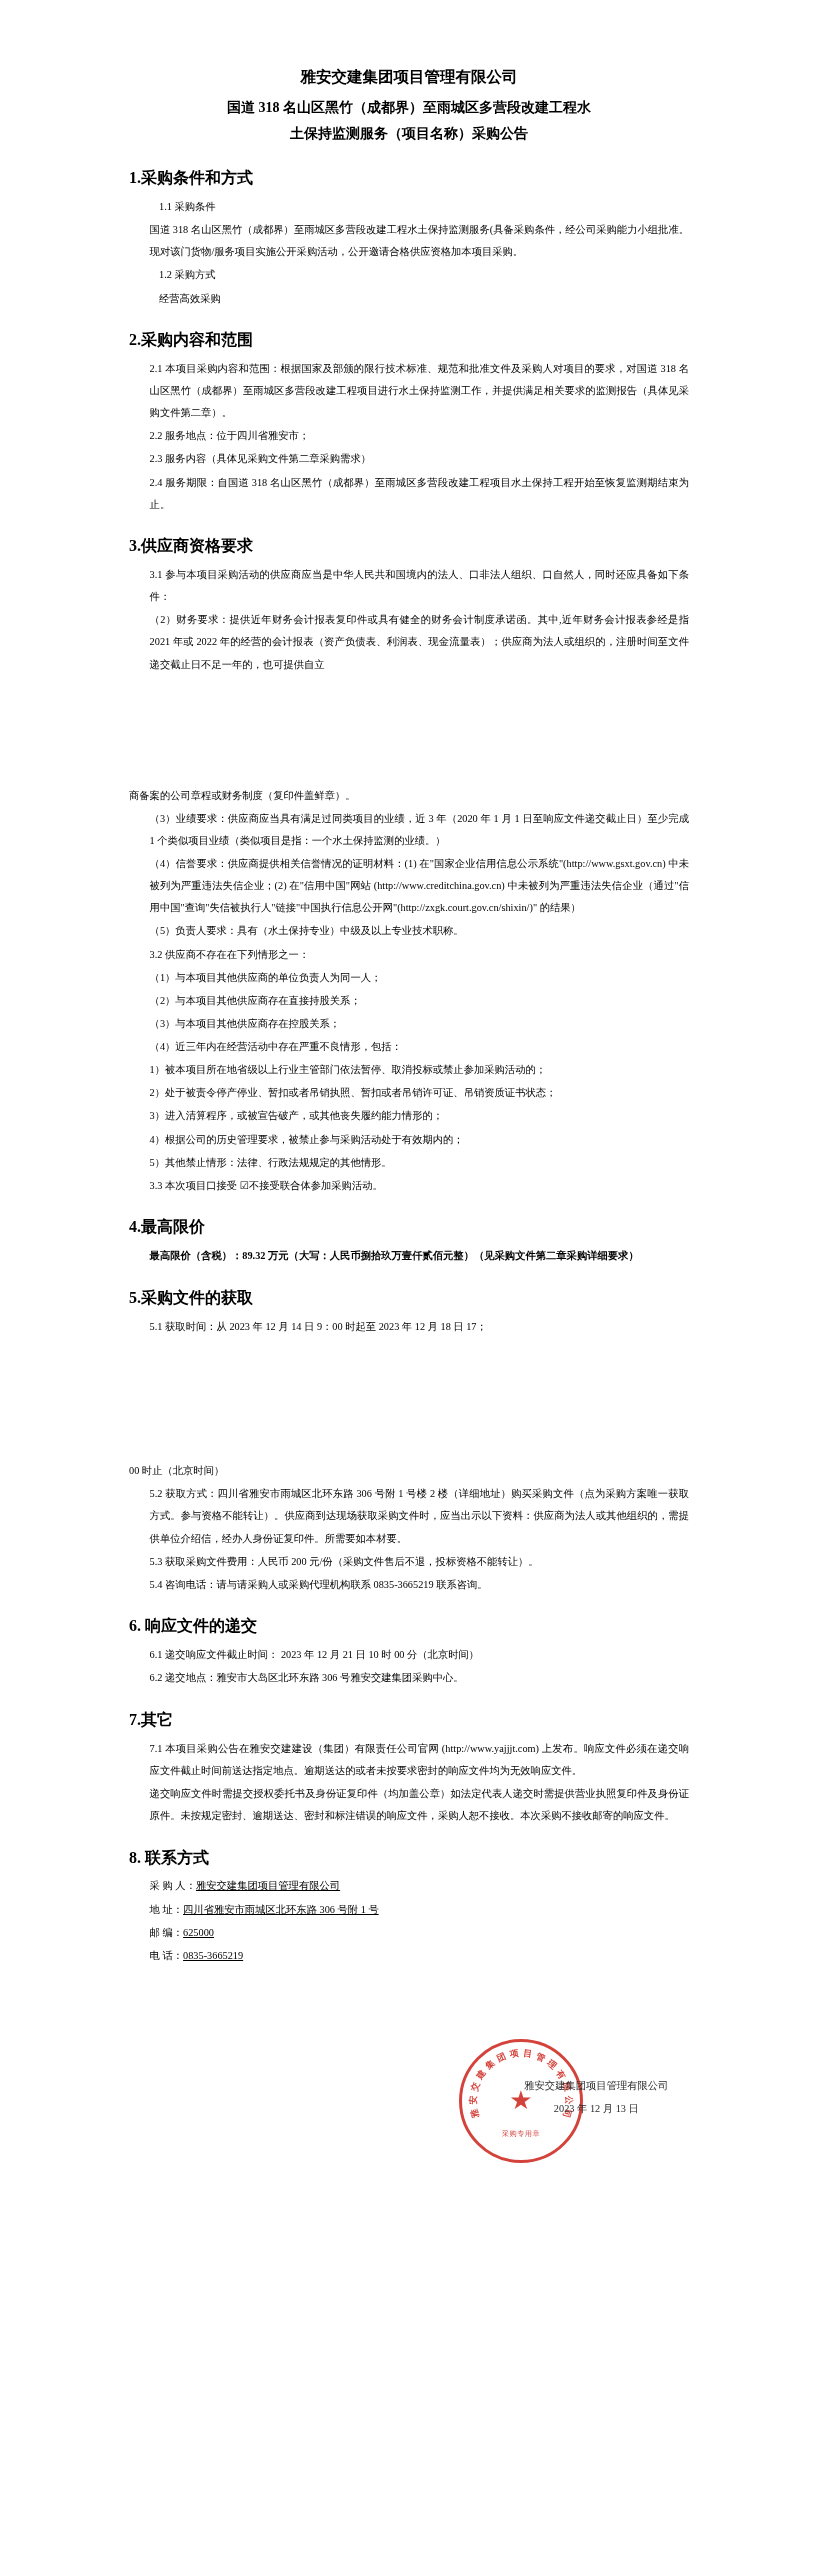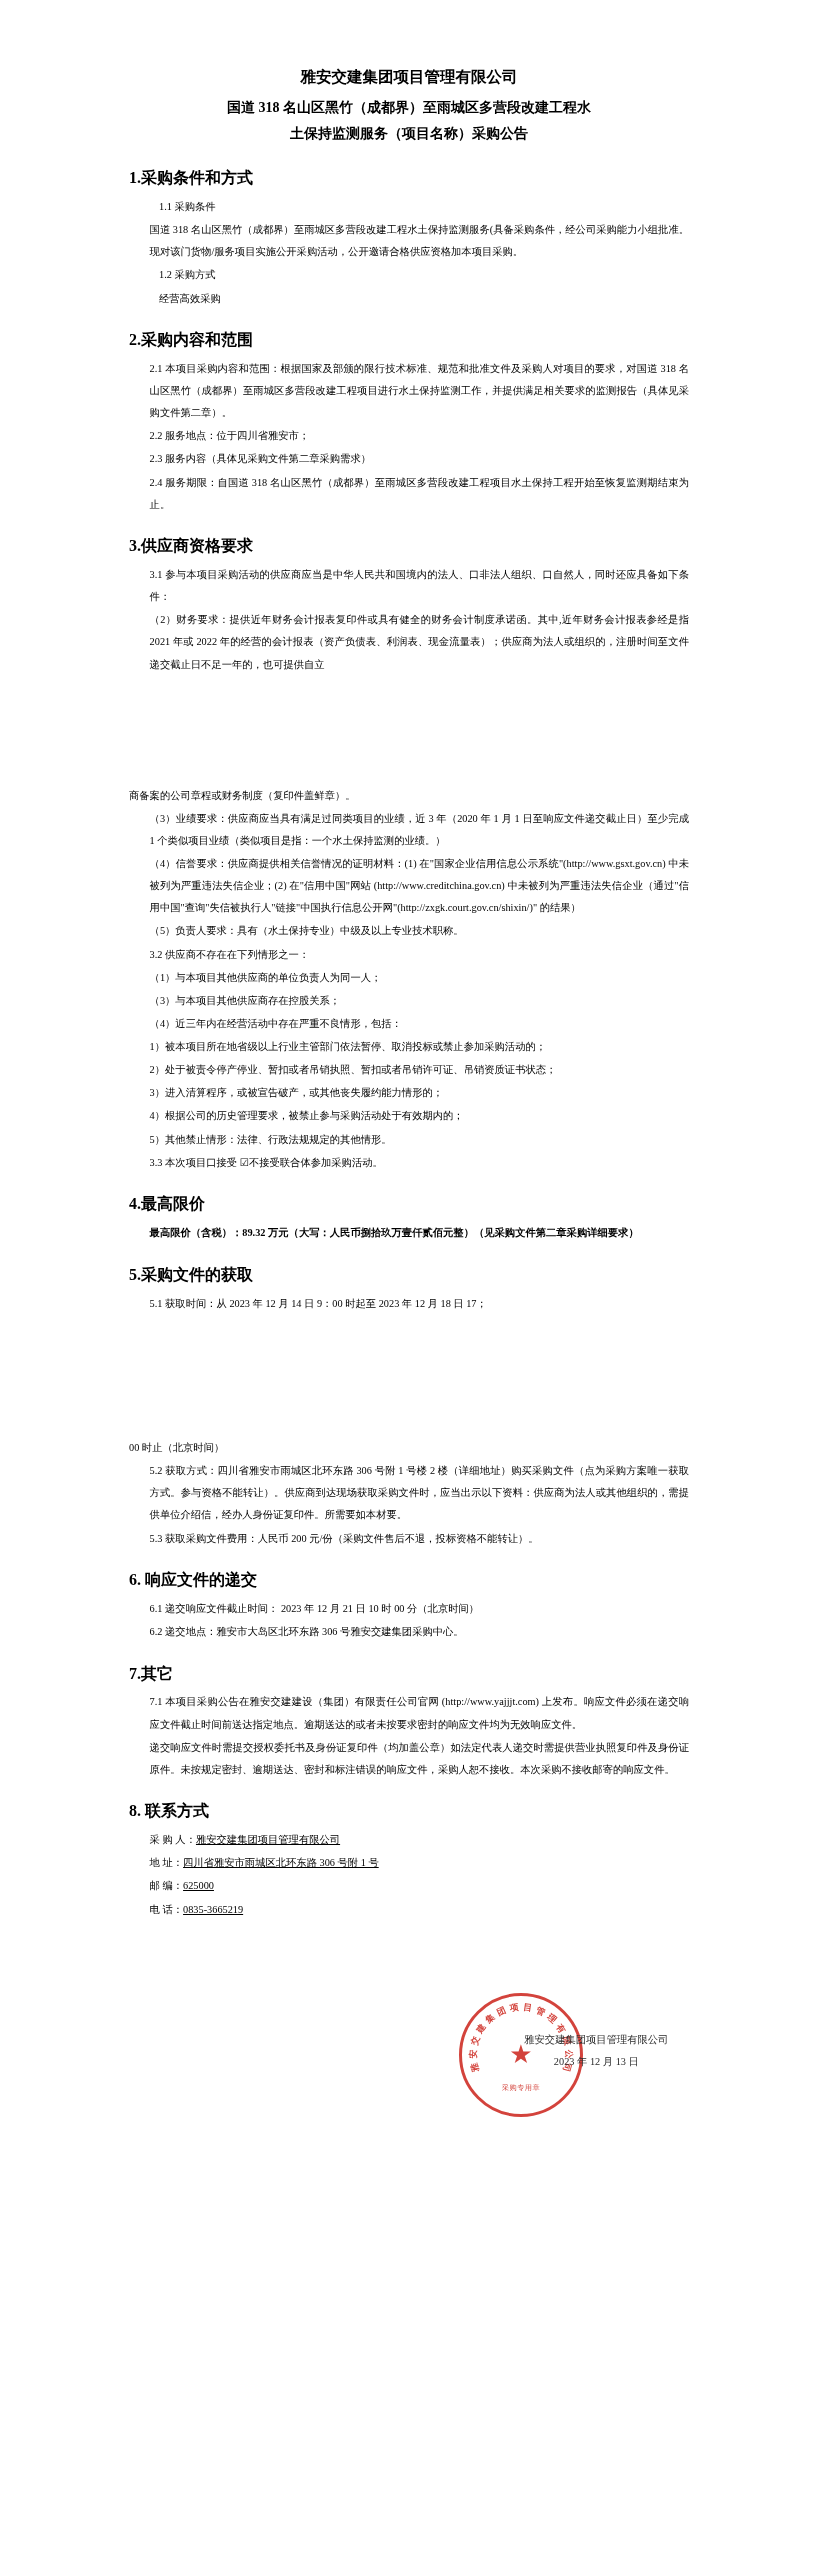--- a/index.html
+++ b/index.html
@@ -155,20 +155,21 @@
   <div class="p indent2">（2）财务要求：提供近年财务会计报表复印件或具有健全的财务会计制度承诺函。其中,近年财务会计报表参经是指 2021 年或 2022 年的经营的会计报表（资产负债表、利润表、现金流量表）；供应商为法人或组织的，注册时间至文件递交截止日不足一年的，也可提供自立</div>
 
   <div class="gap-block"></div>
 
   <div class="p">商备案的公司章程或财务制度（复印件盖鲜章）。</div>
   <div class="p indent2">（3）业绩要求：供应商应当具有满足过同类项目的业绩，近 3 年（2020 年 1 月 1 日至响应文件递交截止日）至少完成 1 个类似项目业绩（类似项目是指：一个水土保持监测的业绩。）</div>
   <div class="p indent2">（4）信誉要求：供应商提供相关信誉情况的证明材料：(1) 在"国家企业信用信息公示系统"(http://www.gsxt.gov.cn) 中未被列为严重违法失信企业；(2) 在"信用中国"网站 (http://www.creditchina.gov.cn) 中未被列为严重违法失信企业（通过"信用中国"查询"失信被执行人"链接"中国执行信息公开网"(http://zxgk.court.gov.cn/shixin/)" 的结果）</div>
   <div class="p indent2">（5）负责人要求：具有（水土保持专业）中级及以上专业技术职称。</div>
   <div class="p indent2">3.2 供应商不存在在下列情形之一：</div>
   <div class="p indent2">（1）与本项目其他供应商的单位负责人为同一人；</div>
+  <div class="p indent2">（2）与本项目其他供应商存在直接持股关系；</div>
   <div class="p indent2">（3）与本项目其他供应商存在控股关系；</div>
   <div class="p indent2">（4）近三年内在经营活动中存在严重不良情形，包括：</div>
   <div class="p indent2">1）被本项目所在地省级以上行业主管部门依法暂停、取消投标或禁止参加采购活动的；</div>
   <div class="p indent2">2）处于被责令停产停业、暂扣或者吊销执照、暂扣或者吊销许可证、吊销资质证书状态；</div>
   <div class="p indent2">3）进入清算程序，或被宣告破产，或其他丧失履约能力情形的；</div>
   <div class="p indent2">4）根据公司的历史管理要求，被禁止参与采购活动处于有效期内的；</div>
   <div class="p indent2">5）其他禁止情形：法律、行政法规规定的其他情形。</div>
   <div class="p indent2">3.3 本次项目口接受 ☑不接受联合体参加采购活动。</div>
   <div class="p indent2"></div>
 
@@ -177,20 +178,21 @@
 
   <h2 class="sec">5.采购文件的获取</h2>
   <div class="p indent2">5.1 获取时间：从 2023 年 12 月 14 日 9：00 时起至 2023 年 12 月 18 日 17；</div>
 
   <div class="small-gap"></div>
   <div class="gap-block"></div>
 
   <div class="p">00 时止（北京时间）</div>
   <div class="p indent2">5.2 获取方式：四川省雅安市雨城区北环东路 306 号附 1 号楼 2 楼（详细地址）购买采购文件（点为采购方案唯一获取方式。参与资格不能转让）。供应商到达现场获取采购文件时，应当出示以下资料：供应商为法人或其他组织的，需提供单位介绍信，经办人身份证复印件。所需要如本材要。</div>
   <div class="p indent2">5.3 获取采购文件费用：人民币 200 元/份（采购文件售后不退，投标资格不能转让）。</div>
+  <div class="p indent2">5.4 咨询电话：请与请采购人或采购代理机构联系 0835-3665219 联系咨询。</div>
 
   <h2 class="sec">6. 响应文件的递交</h2>
   <div class="p indent2">6.1 递交响应文件截止时间： 2023 年 12 月 21 日 10 时 00 分（北京时间）</div>
   <div class="p indent2">6.2 递交地点：雅安市大岛区北环东路 306 号雅安交建集团采购中心。</div>
 
   <h2 class="sec">7.其它</h2>
   <div class="p indent2">7.1 本项目采购公告在雅安交建建设（集团）有限责任公司官网 (http://www.yajjjt.com) 上发布。响应文件必须在递交响应文件截止时间前送达指定地点。逾期送达的或者未按要求密封的响应文件均为无效响应文件。</div>
   <div class="p indent2">递交响应文件时需提交授权委托书及身份证复印件（均加盖公章）如法定代表人递交时需提供营业执照复印件及身份证原件。未按规定密封、逾期送达、密封和标注错误的响应文件，采购人恕不接收。本次采购不接收邮寄的响应文件。</div>
 
   <h2 class="sec">8. 联系方式</h2>

